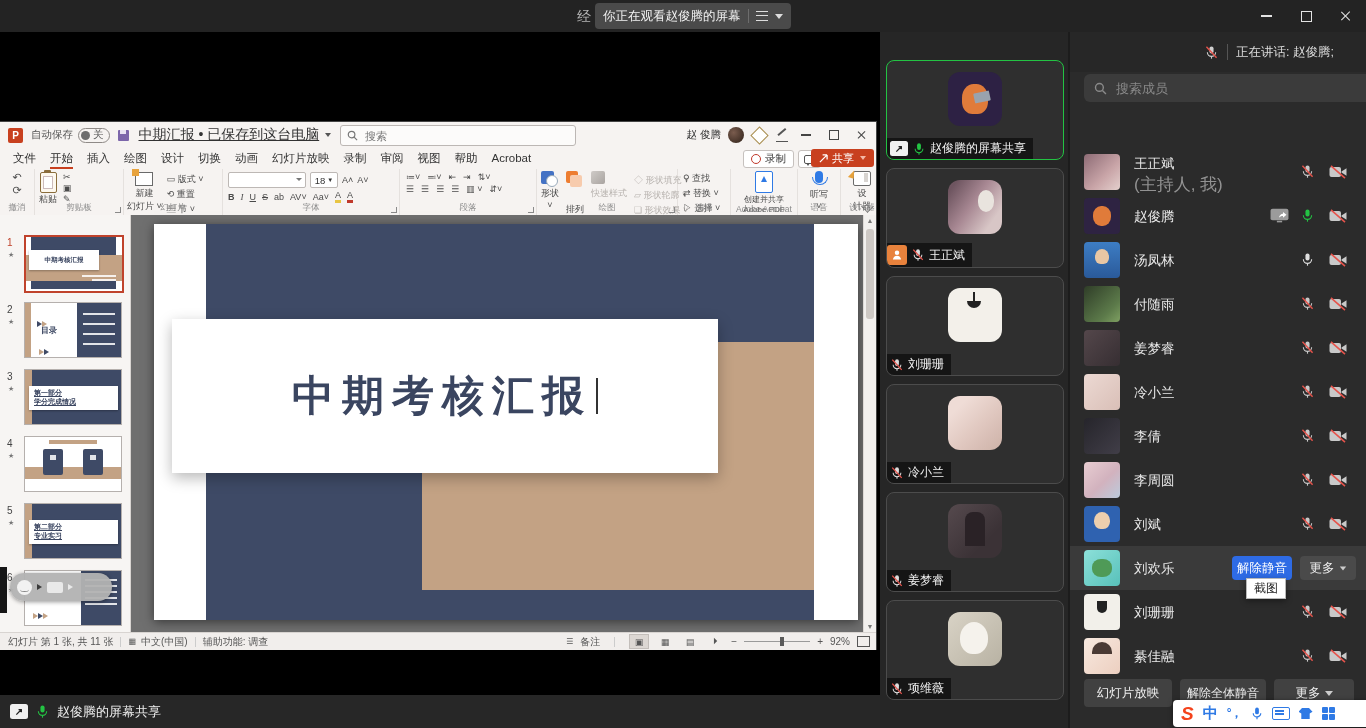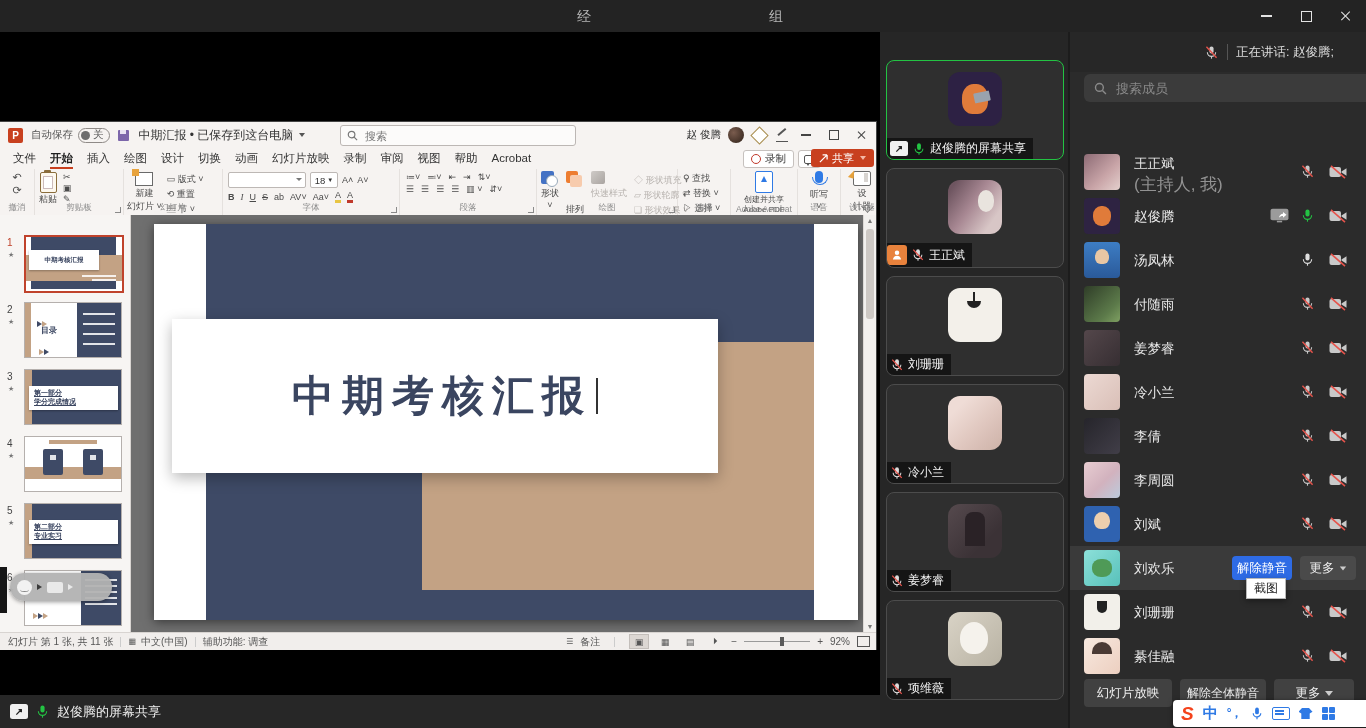--- a/index.html
+++ b/index.html
@@ -32,41 +32,41 @@
   
   .ppt{position:absolute;left:0;top:122px;width:876px;height:527px;background:#f6f3f1;box-shadow:0 0 0 1px #454545,0 6px 20px rgba(0,0,0,.6);}
   .ppt-title{position:absolute;left:0;top:0;width:876px;height:26px;display:flex;align-items:center;}
   .ppt-logo{width:15px;height:15px;background:#c8401f;border-radius:2px;color:#fff;font-size:10px;font-weight:bold;
             display:flex;align-items:center;justify-content:center;margin:0 8px 0 8px;}
   .t11{font-size:10.5px;color:#555;}
   .autosave-toggle{display:flex;align-items:center;gap:3px;border:1px solid #8f8a87;border-radius:8px;height:13px;padding:0 5px 0 2px;margin:0 8px 0 5px;}
   .autosave-knob{width:9px;height:9px;border-radius:50%;background:#6d6d6d;}
   .save-ic{width:11px;height:11px;background:#7c66aa;border-radius:1px;position:relative;margin-right:10px;}
   .save-ic::after{content:"";position:absolute;left:2.5px;top:0;width:6px;height:4px;background:#e8e3f2;}
-  .doc-title{font-size:12px;color:#333;}
+  .doc-title{font-size:14px;color:#333;text-decoration:underline;}
   .dd-caret{width:0;height:0;border-left:3.5px solid transparent;border-right:3.5px solid transparent;border-top:4px solid #555;margin-left:6px;}
   .ppt-search{position:absolute;left:340px;top:3px;width:222px;height:19px;background:#fcfbfa;border:1px solid #bcb7b4;border-radius:3px;
               display:flex;align-items:center;padding:0 6px;gap:5px;}
   .ppt-search input{border:none;outline:none;background:transparent;font-size:11px;color:#444;width:170px;font-family:"Liberation Sans",sans-serif;}
   .ppt-user{position:absolute;right:155px;top:0;height:26px;display:flex;align-items:center;font-size:10.5px;color:#333;}
   .avatar-dot{position:absolute;right:132px;top:5px;width:16px;height:16px;border-radius:50%;background:radial-gradient(circle at 35% 35%,#7a5c4e,#2e2018);}
   .gem{position:absolute;right:110px;top:7px;width:11px;height:11px;background:#fff;border:1px solid #a88d4e;transform:rotate(45deg);}
   .pen{position:absolute;right:88px;top:7px;width:12px;height:12px;border-bottom:1.6px solid #555;}
   .pen::after{content:"";position:absolute;left:1px;top:2px;width:10px;height:2.4px;background:#555;transform:rotate(-40deg);}
   .pbtn{position:absolute;top:0;width:28px;height:26px;display:flex;align-items:center;justify-content:center;}
   .pic-min{width:10px;height:1.2px;background:#444;}
   .pic-restore{width:8px;height:8px;border:1.1px solid #444;position:relative;background:#f6f3f1;}
   .pic-restore::before{content:"";position:absolute;left:2px;top:-3.6px;width:8px;height:8px;border:1.1px solid #444;z-index:-1;}
   .pic-close{position:relative;width:10px;height:10px;}
   .pic-close::before,.pic-close::after{content:"";position:absolute;left:4.4px;top:0;width:1.2px;height:10px;background:#444;}
   .pic-close::before{transform:rotate(45deg);} .pic-close::after{transform:rotate(-45deg);}
 
   .ppt-menu{position:absolute;left:0;top:26px;width:876px;height:21px;display:flex;align-items:center;padding-left:6px;}
   .mi{font-size:11.5px;color:#333;padding:0 7px;height:21px;line-height:21px;position:relative;white-space:nowrap;}
-  .mi.active{color:#1f1f1f;font-weight:bold;}
+  .mi.active{color:#1f1f1f;font-weight:normal;}
   .mi.active::after{content:"";position:absolute;left:7px;right:7px;bottom:0;height:2.4px;background:#c8401f;}
   .rec-btn{position:absolute;right:88px;top:2px;height:16px;border:1px solid #c6c1be;border-radius:3px;background:#fff;
            display:flex;align-items:center;gap:4px;padding:0 7px;font-size:10.5px;color:#333;}
   .rec-dot{width:8px;height:8px;border:1.6px solid #c0392b;border-radius:50%;}
   .cmt-btn{position:absolute;right:61px;top:2px;width:21px;height:16px;border:1px solid #c6c1be;border-radius:3px;background:#fff;display:flex;align-items:center;justify-content:center;}
   .cmt-ic{width:10px;height:7px;border:1.2px solid #555;border-radius:2px;position:relative;}
   .cmt-ic::after{content:"";position:absolute;left:1px;bottom:-3px;width:0;height:0;border-left:2px solid transparent;border-right:2px solid transparent;border-top:3px solid #555;}
   .share-btn{position:absolute;right:8px;top:1px;height:18px;background:#c8401f;border-radius:3px;color:#fff;
              display:flex;align-items:center;gap:4px;padding:0 8px;font-size:11px;}
   .share-arrow{width:0;height:0;border-left:3.5px solid transparent;border-right:3.5px solid transparent;border-top:4px solid #f4b8a6;margin-left:2px;}
@@ -235,20 +235,26 @@
   .grid-ic span{width:6px;height:6px;background:#2f7ae5;border-radius:1px;}
 </style>
 </head>
 <body>
 
 <div class="screen">
 
   <div class="topbar">
     <span class="tb-frag" style="left:577px;">经</span>
     <span class="tb-frag" style="left:769px;">组</span>
+    <div class="watch-pill">
+      <span class="txt">你正在观看赵俊腾的屏幕</span>
+      <span class="watch-div"></span>
+      <span class="ham"></span>
+      <span class="caret-dn"></span>
+    </div>
     <div class="wbtn" style="right:80px;">
         <span class="ic-min"></span>
       </div>
     <div class="wbtn" style="right:40px;">
         <span class="ic-restore"></span>
       </div>
     <div class="wbtn" style="right:0;">
         <span class="ic-close"></span>
       </div>
   </div>

